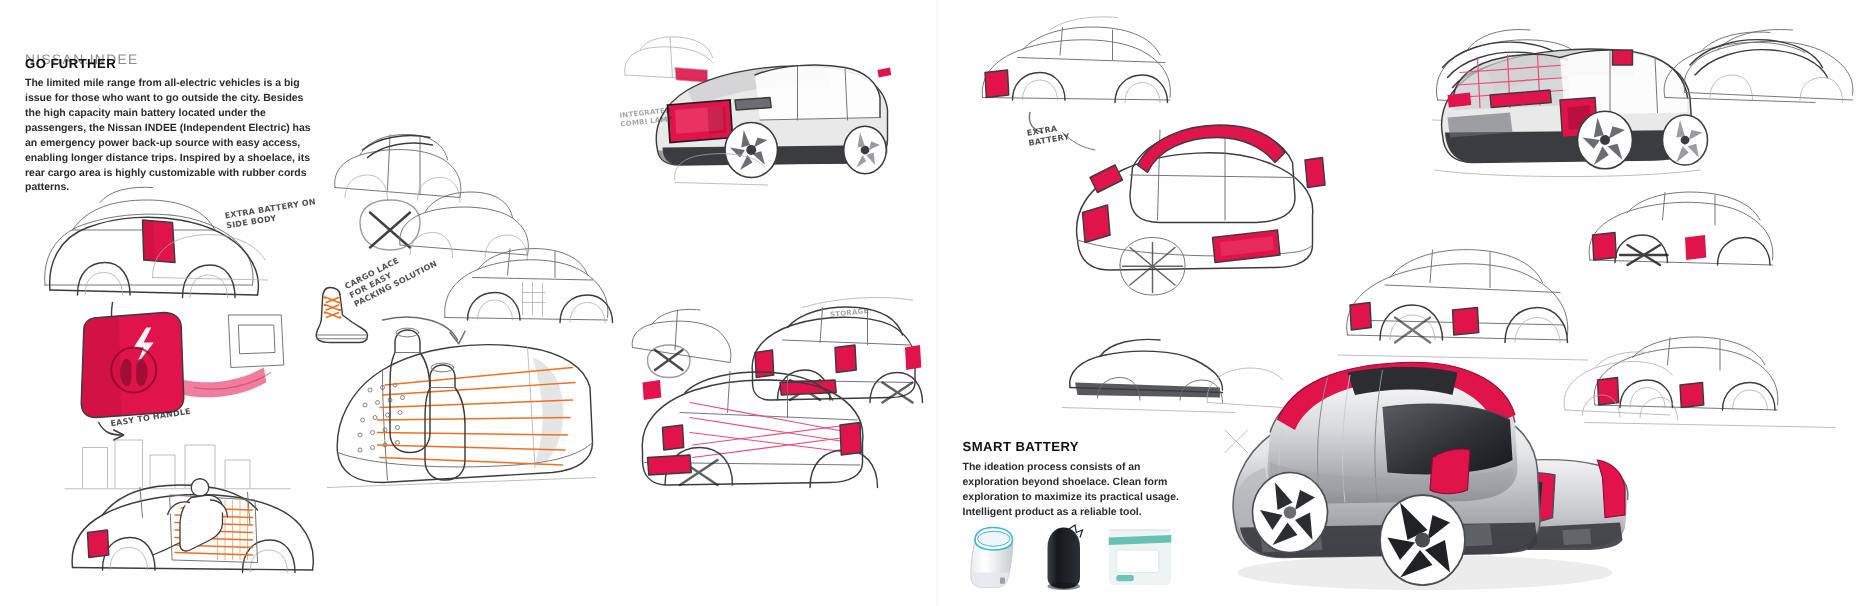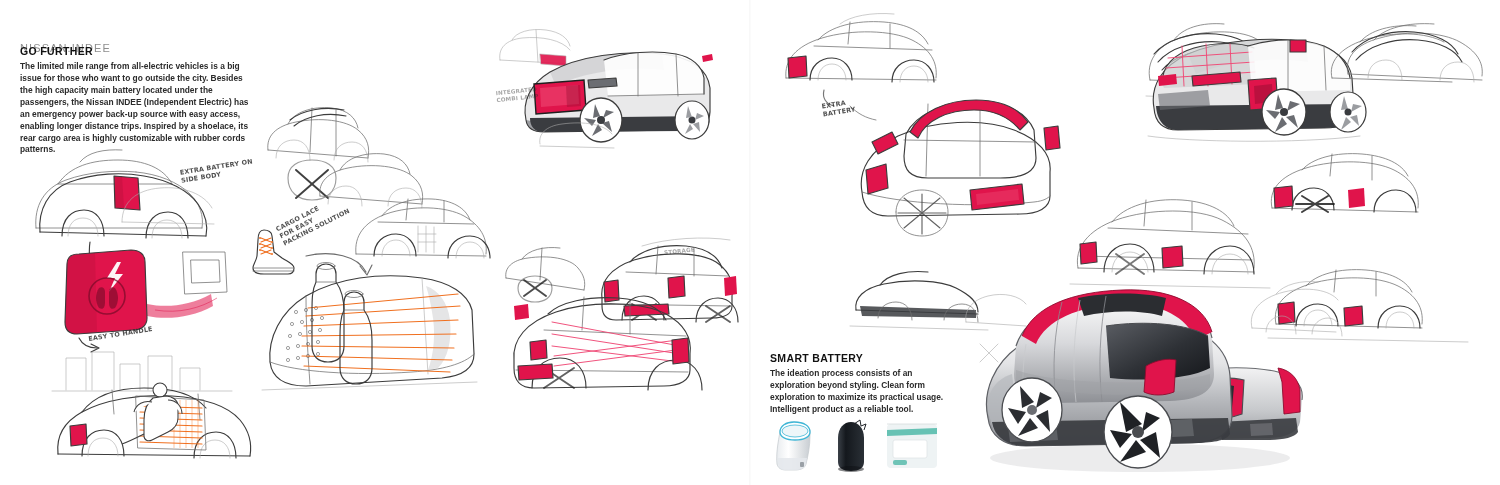--- a/index.html
+++ b/index.html
@@ -106,21 +106,21 @@
 
   <div class="brand-title">NISSAN.INDEE</div>
 
   <div class="txtblock" id="go-further">
     <p class="head">GO FURTHER</p>
     <p class="body">The limited mile range from all-electric vehicles is a big issue for those who want to go outside the city. Besides the high capacity main battery located under the passengers, the Nissan INDEE (Independent Electric) has an emergency power back-up source with easy access, enabling longer distance trips. Inspired by a shoelace, its rear cargo area is highly customizable with rubber cords patterns.</p>
   </div>
 
   <div class="txtblock" id="smart-product">
     <p class="head">SMART BATTERY</p>
-    <p class="body">The ideation process consists of an exploration beyond styling. Clean form exploration to maximize its practical usage. Intelligent product as a reliable tool.</p>
+    <p class="body">The ideation process consists of an exploration beyond shoelace. Clean form exploration to maximize its practical usage. Intelligent product as a reliable tool.</p>
   </div>
 
   <div class="sk" style="left:18px; top:132px;">
     <svg width="200" height="130" viewBox="0 0 200 130">
       <g class="lnT">
         <path d="M18 96 C16 74 26 56 48 48 C70 40 96 38 118 40"></path>
         <path d="M118 40 C140 42 160 50 172 62 C182 72 186 84 184 96"></path>
         <path d="M18 96 L184 96"></path>
         <path d="M40 52 C52 34 74 28 100 28 C126 28 146 36 154 52"></path>
         <path d="M40 52 L154 52"></path>

